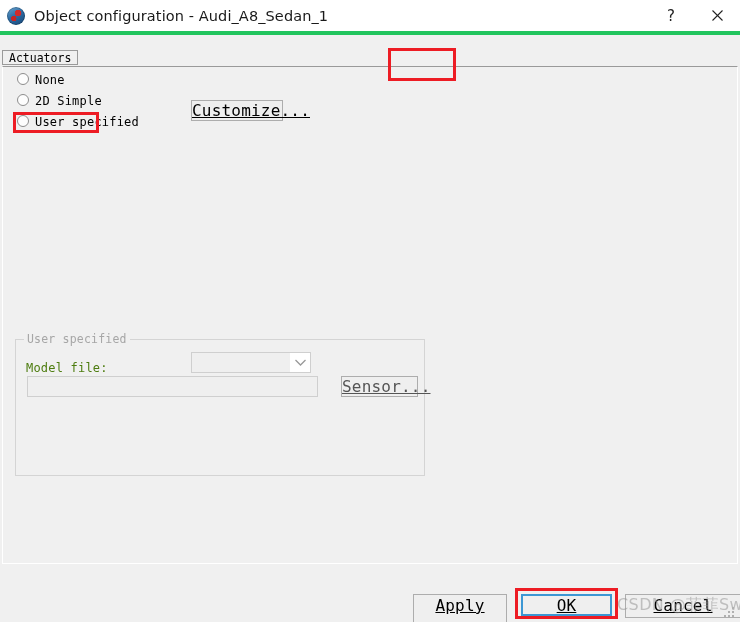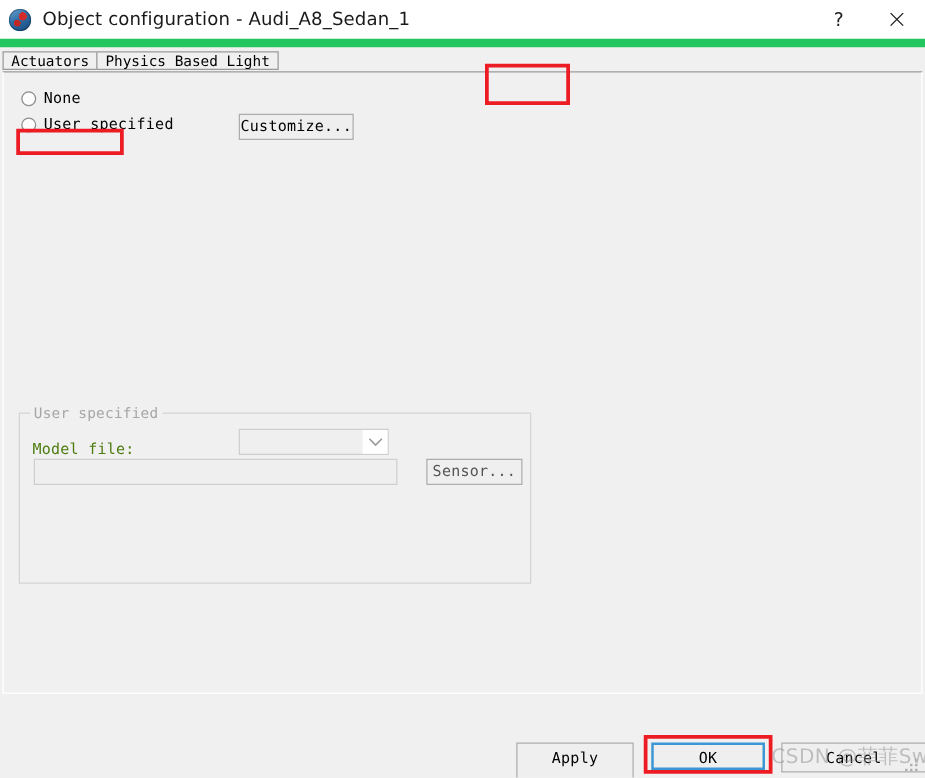--- a/index.html
+++ b/index.html
@@ -17,21 +17,21 @@
     position: relative;
   }
 
   
   .titlebar {
     height: 31px;
     background: #ffffff;
     display: flex;
     align-items: center;
     position: relative;
-    border-bottom: 7px solid #22c55e;
+    border-bottom: 4px solid #22c55e;
   }
   .title-icon {
     width: 18px;
     height: 18px;
     margin-left: 7px;
     margin-right: 9px;
     border-radius: 50%;
     background:
       radial-gradient(circle at 62% 34%, #d12b2b 0 3.2px, transparent 3.4px),
       radial-gradient(circle at 38% 64%, #c42525 0 2.6px, transparent 2.8px),
@@ -62,21 +62,21 @@
     font-family: "DejaVu Sans", "Liberation Sans", sans-serif;
     font-size: 14px;
     color: #222;
   }
   .title-btn.help { font-size: 15px; }
   .title-btn svg { display: block; }
 
   
   .tabs-wrap {
     background: #f0f0f0;
-    padding: 1px 0 0 2px;
+    padding: 13px 0 0 2px;
     position: relative;
   }
   .tab-row {
     display: flex;
     align-items: flex-end;
     height: 17px;
     margin-bottom: 1px;
   }
   .tab {
     border: 1px solid #9a9a9a;
@@ -116,21 +116,21 @@
   }
 
   
   .radio-col {
     position: absolute;
     left: 14px;
     top: 6px;
   }
   .radio-row {
     display: flex;
-    align-items: flex-end;
+    align-items: flex-start;
     height: 21px;
     white-space: nowrap;
   }
   .radio-mark {
     width: 12px;
     height: 12px;
     border-radius: 50%;
     border: 1px solid #8d8d8d;
     background: #fdfdfd;
     box-sizing: border-box;
@@ -180,25 +180,26 @@
     box-sizing: border-box;
     margin-right: 6px;
     flex: 0 0 auto;
   }
   .check-label { font-size: 12px; letter-spacing: .2px; }
 
   .btn {
     background: #efefef;
     border: 1px solid #adadad;
     font-family: "DejaVu Sans Mono", "Liberation Mono", monospace;
-    font-size: 12px;
+    font-size: 16px;
     color: #000;
     text-align: center;
     box-sizing: border-box;
     letter-spacing: .2px;
+    text-decoration: underline;
   }
   .btn-customize {
     margin-top: 7px;
     width: 92px;
     height: 21px;
     line-height: 19px;
   }
 
   
   .groupbox {
@@ -361,33 +362,36 @@
         <line x1="11.5" y1="1.5" x2="1.5" y2="11.5" stroke="#222" stroke-width="1.1"></line>
       </svg>
     </div>
   </div>
 </div>
 
 <div class="tabs-wrap">
 
   <div class="tab-row">
     <div class="tab">Actuators</div>
-    <div class="tab">Physics Based Light</div>
   </div>
 
 
   <div class="tab-highlight" style="left:388px; top:13px; width:68px; height:33px;"></div>
 </div>
 
 <div class="panel">
 
   <div class="radio-col">
     <div class="radio-row">
       <span class="radio-mark"></span>
       <span class="radio-label">None</span>
+    </div>
+    <div class="radio-row">
+      <span class="radio-mark"></span>
+      <span class="radio-label">2D Simple</span>
     </div>
     <div class="radio-row">
       <span class="radio-mark"></span>
       <span class="radio-label">User specified</span>
     </div>
   </div>
 
   <div class="radio-highlight" style="left:10px; top:45px; width:86px; height:21px;"></div>
 
   <div class="right-col">

